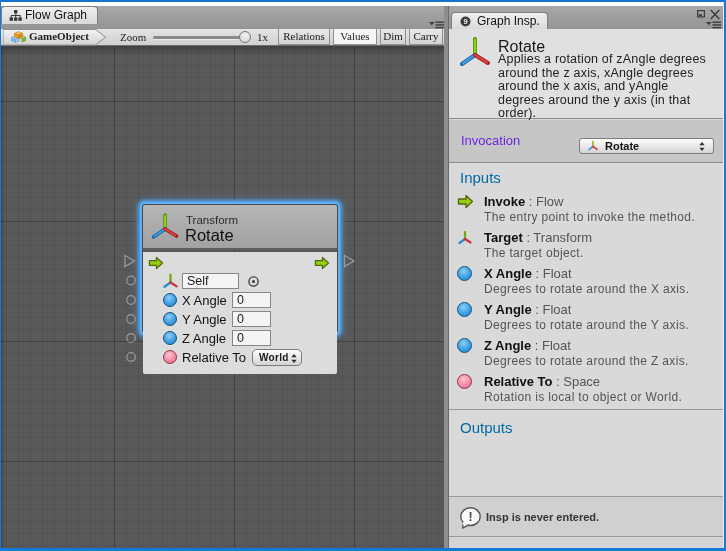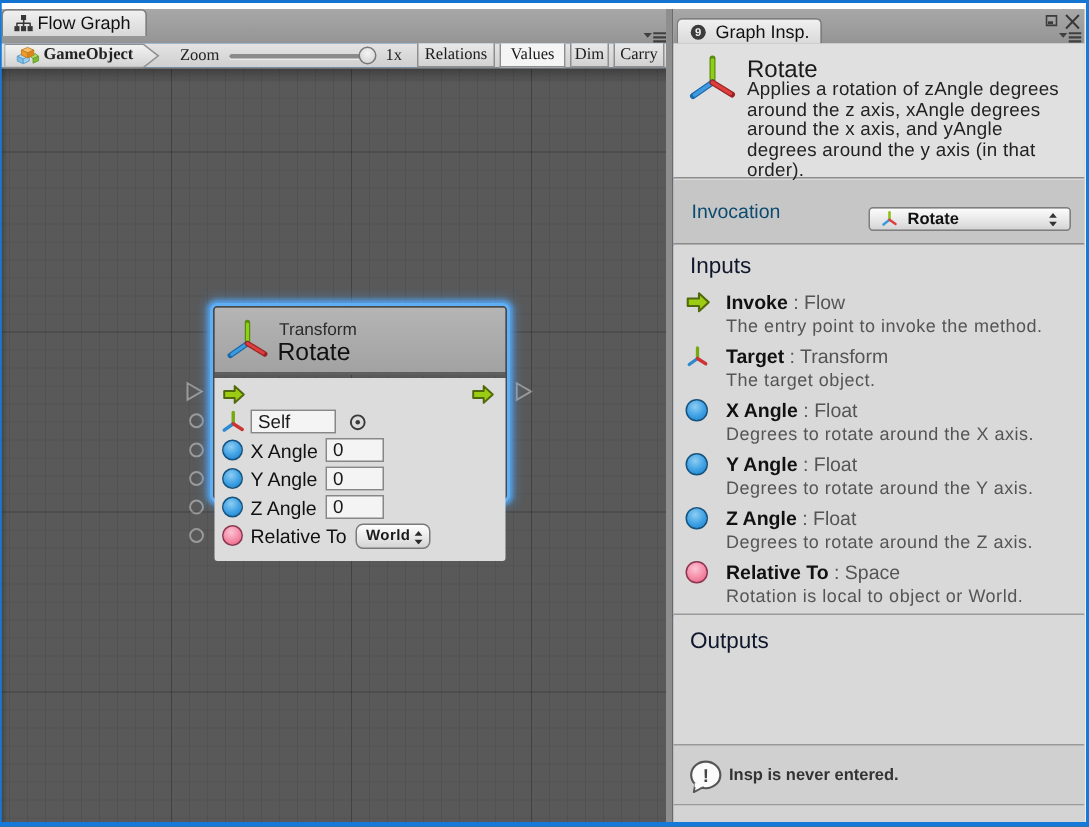--- a/index.html
+++ b/index.html
@@ -64,21 +64,21 @@
   background:radial-gradient(circle at 50% 35%,#f4f4f4,#cfcfcf); border:1px solid #787878; }
 .tbtn { position:absolute; top:0px; height:16px; background:linear-gradient(#e9e9e9,#d2d2d2);
   border:1px solid #8f8f8f; border-top:none; font-size:11px; color:#1a1a1a; text-align:center; line-height:15px; }
 .tbtn.on { background:#f5f5f5; }
 .wbtn { position:absolute; z-index:6; }
 #ax-big { position:absolute; left:8px; top:6px; }
 #rp-title { position:absolute; left:49px; top:9px; font-size:16px; color:#1a1a1a; }
 #rp-desc { position:absolute; left:49px; top:24px; width:218px; font-size:12.5px; line-height:13.6px; color:#222; letter-spacing:0.2px; }
 #invoc-dd { position:absolute; left:130px; top:18px; width:135px; height:16px;
   background:linear-gradient(#fcfcfc,#e2e2e2 70%,#d4d4d4); border:1px solid #7e7e7e; border-radius:3px; }
-.sechead { position:absolute; left:11px; top:5px; font-size:15px; color:#0f172a; }
+.sechead { position:absolute; left:11px; top:5px; font-size:15px; color:#0369a1; }
 .entry { position:absolute; left:0; width:274px; height:36px; }
 .eicon { position:absolute; left:8px; top:0px; width:17px; height:16px; }
 .eline { position:absolute; left:35px; top:0px; font-size:13px; white-space:nowrap; }
 .ename { font-weight:bold; color:#111; }
 .etype { color:#555; }
 .edesc { position:absolute; left:35px; top:17px; font-size:12px; line-height:13.5px; color:#555; letter-spacing:0.35px; }
 .dotblue { position:absolute; left:0px; top:0px; width:15px; height:15px; border-radius:50%;
   background:radial-gradient(circle at 42% 32%, #8ecdf2, #3da0e4 55%, #1f7cc2); border:1px solid #15527e; }
 .dotpink { position:absolute; left:0px; top:0px; width:15px; height:15px; border-radius:50%;
   background:radial-gradient(circle at 42% 32%, #fcc4d4, #f58aa6 55%, #e05a7e); border:1px solid #8e3550; }
@@ -87,21 +87,21 @@
   border:1px solid #4a4a4a; border-radius:3px;
   box-shadow:0 0 0 2px rgba(95,175,245,1), 0 0 3px 3.5px rgba(85,165,240,0.85), 0 0 7px 5px rgba(80,160,235,0.45); }
 #nhead { position:absolute; left:0; top:0; width:194px; height:45px;
   background:linear-gradient(#b5b5b5,#a2a2a2); border-bottom:2px solid #5e5e5e; border-radius:2px 2px 0 0; }
 #ax-node { position:absolute; left:7px; top:7px; }
 #nh1 { position:absolute; left:43px; top:9px; font-size:11.5px; color:#2c2c2c; }
 #nh2 { position:absolute; left:42px; top:21px; font-size:16.5px; color:#111; }
 #nbody { position:absolute; left:0; top:47px; width:194px; height:122px;
   background:#dcdcdc; border-radius:0 0 2px 2px; }
 .garrow { position:absolute; }
-.prow { position:absolute; left:0; width:194px; height:19px; }
+.prow { position:absolute; left:15px; width:194px; height:19px; }
 .pdot { position:absolute; left:5px; top:1px; width:14px; height:14px; border-radius:50%; }
 .dotblue2 { background:radial-gradient(circle at 42% 32%, #8ecdf2, #3da0e4 55%, #1f7cc2); border:1px solid #15527e; }
 .dotpink2 { background:radial-gradient(circle at 42% 32%, #fcc4d4, #f58aa6 55%, #e05a7e); border:1px solid #8e3550; }
 .plabel { position:absolute; left:24px; top:1px; font-size:13px; color:#111; }
 .nfield { position:absolute; top:0px; height:16px; background:#f4f4f4; border:1px solid #878787;
   font-size:12.5px; color:#1a1a1a; line-height:14px; padding-left:4px; }
 #worlddd { position:absolute; left:94px; top:0px; width:50px; height:17px;
   background:linear-gradient(#fefefe,#e6e6e6 60%,#d4d4d4); border:1px solid #7a7a7a; border-radius:5px;
   font-size:10px; font-weight:bold; color:#1a1a1a; letter-spacing:0.3px; line-height:16px; padding-left:6px; }
 </style>
@@ -274,21 +274,21 @@
         <line x1="18" y1="20" x2="5" y2="29" stroke="#1a6aaa" stroke-width="4"></line>
             <line x1="18" y1="20" x2="6" y2="28.3" stroke="#3e9ade" stroke-width="2.4"></line>
         <line x1="18" y1="20" x2="31" y2="28" stroke="#992222" stroke-width="4"></line>
             <line x1="18" y1="20" x2="30" y2="27.3" stroke="#dd3f3f" stroke-width="2.4"></line>
           </g>
       </svg>
       <div id="rp-title">Rotate</div>
       <div id="rp-desc">Applies a rotation of zAngle degrees around the z axis, xAngle degrees around the x axis, and yAngle degrees around the y axis (in that order).</div>
     </div>
     <div id="rp-invoc">
-      <span style="position:absolute;left:12px;top:13px;font-size:13px;color:#0c4a6e;">Invocation</span>
+      <span style="position:absolute;left:12px;top:13px;font-size:13px;color:#6d28d9;">Invocation</span>
       <div id="invoc-dd">
         <svg width="12" height="12" viewBox="0 0 12 12" style="position:absolute;left:7px;top:1px;">
             <g stroke-linecap="round">
               <line x1="6" y1="6.5" x2="6" y2="1.5" stroke="#8ec014" stroke-width="1.7"></line>
               <line x1="6" y1="6.5" x2="2" y2="9.7" stroke="#3e9ade" stroke-width="1.7"></line>
               <line x1="6" y1="6.5" x2="10" y2="9.3" stroke="#dd3f3f" stroke-width="1.7"></line>
             </g>
           </svg>
         <span style="position:absolute;left:25px;top:1px;font-size:11px;font-weight:bold;color:#111;">Rotate</span>
         <svg width="6" height="9" viewBox="0 0 6 9" style="position:absolute;right:8px;top:3px;">

